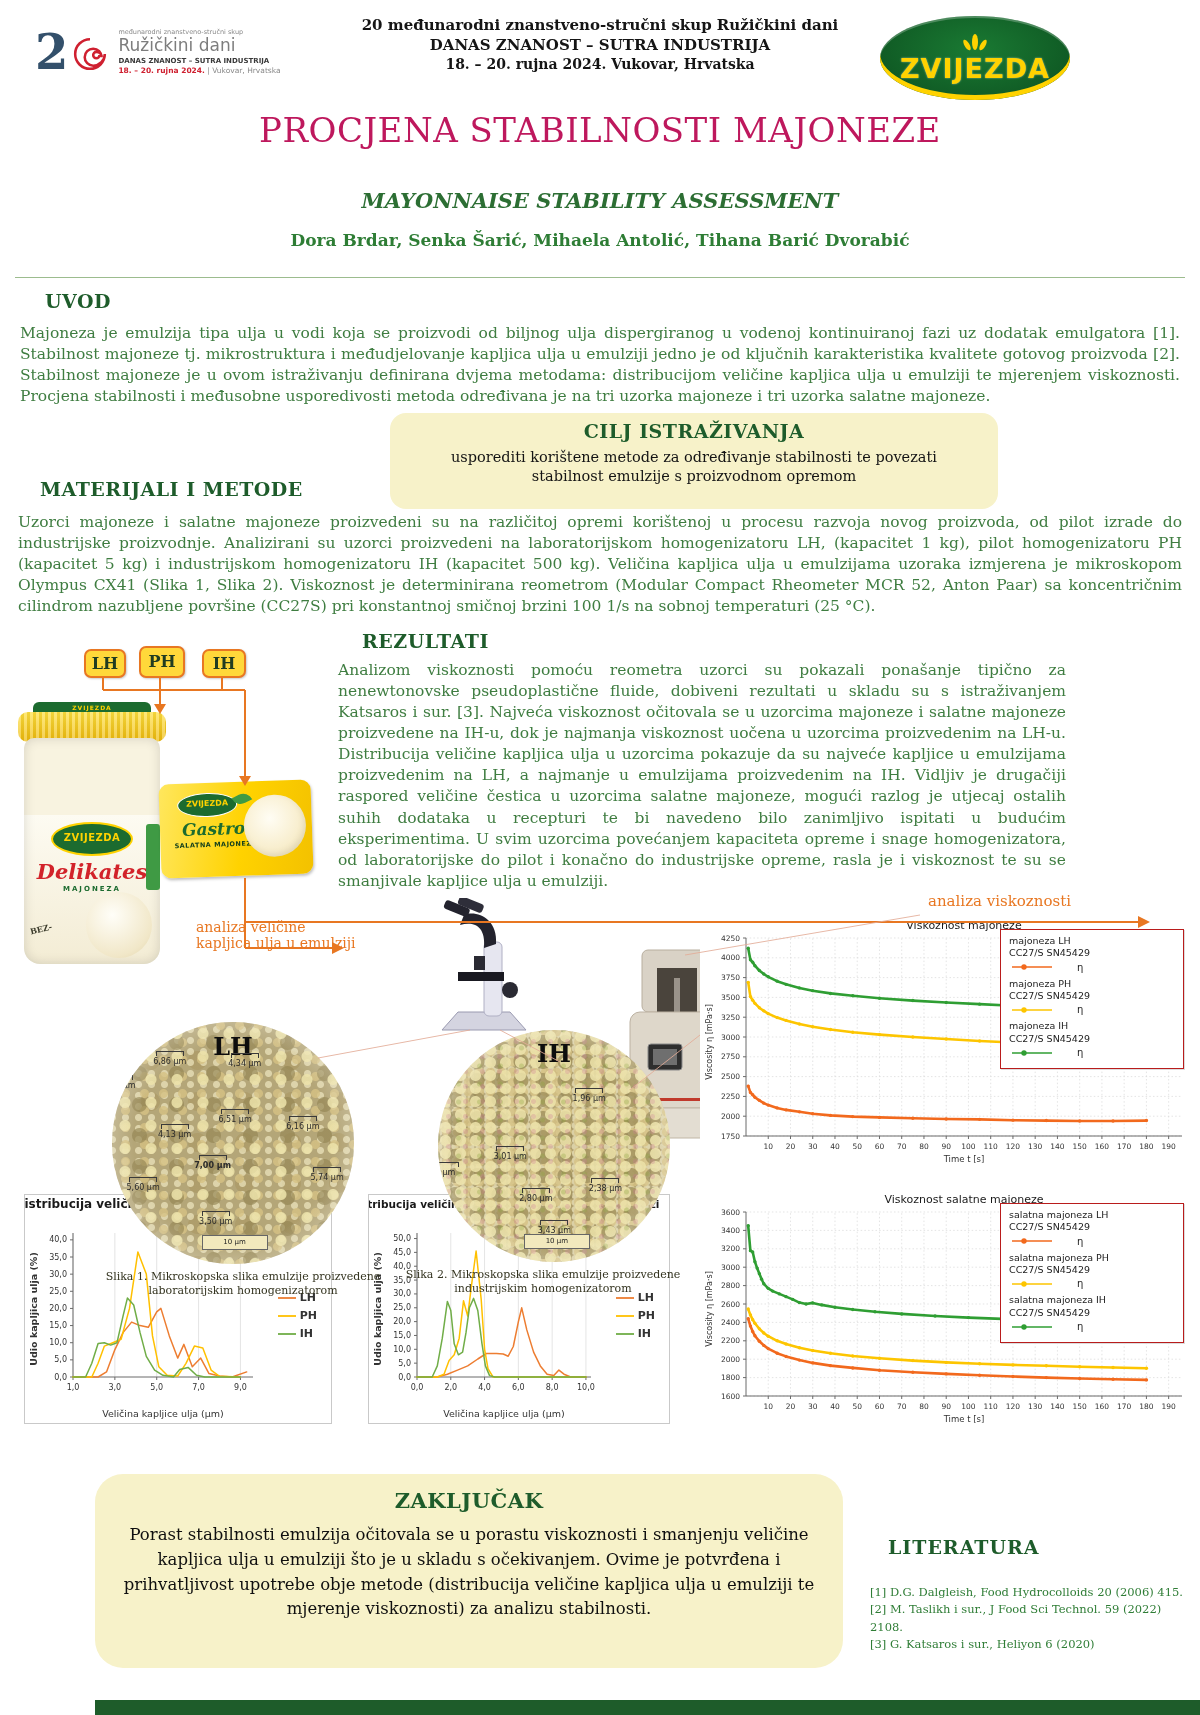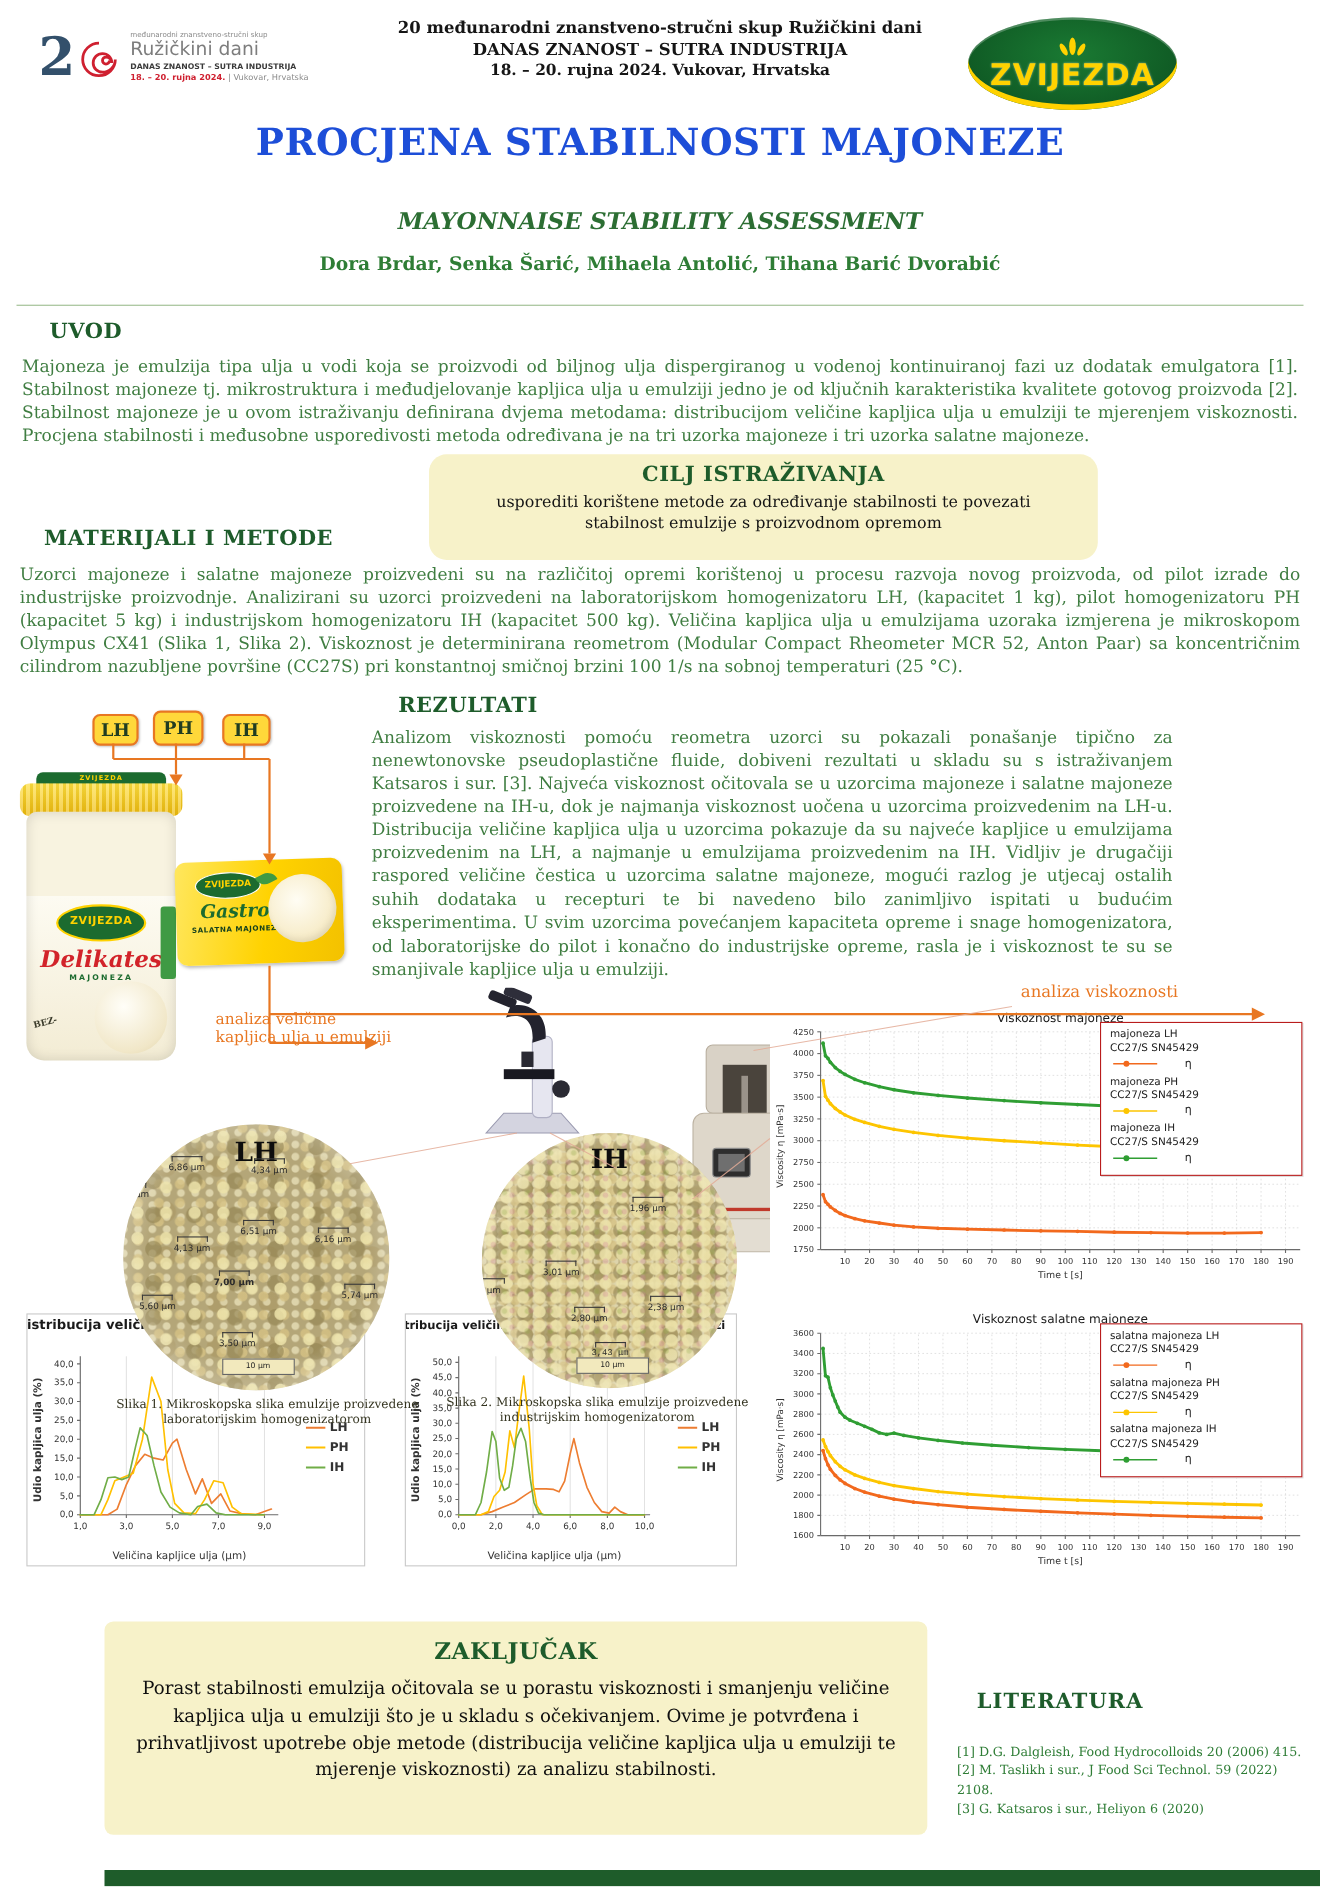--- a/index.html
+++ b/index.html
@@ -18,21 +18,21 @@
   .hdr-ltxt .t4 b{color:#cf2030}
   .hdr-ltxt .t4 span{color:#8a8a8a}
   .hdr-center{left:300px;top:16px;width:600px;text-align:center;color:#151515}
   .hdr-center .c1{font-size:15px;font-weight:bold}
   .hdr-center .c2{font-size:15px;font-weight:bold;margin-top:2px}
   .hdr-center .c3{font-size:14px;font-weight:bold;margin-top:2px}
   .zvj{left:880px;top:16px;width:190px;height:84px;border-radius:50%;background:radial-gradient(ellipse at 50% 40%,#1a7a33,#0c4f1f);display:flex;flex-direction:column;align-items:center;justify-content:center;box-shadow:inset 0 -5px 0 #ffd200, inset 0 2px 0 rgba(255,255,255,.25)}
   .zvj .wheat{margin-bottom:-2px}
   .zvj .zname{font:bold 27px "DejaVu Sans",sans-serif;color:#ffd200;letter-spacing:1px;text-shadow:0 0 2px rgba(255,255,255,.6)}
 
-  .title{left:0;top:110px;width:1200px;text-align:center;font-size:34px;font-weight:bold;color:#1d4ed8;letter-spacing:.5px}
+  .title{left:0;top:110px;width:1200px;text-align:center;font-size:34px;font-weight:normal;color:#be185d;letter-spacing:.5px}
   .subtitle{left:0;top:188px;width:1200px;text-align:center;font-size:21px;font-weight:bold;font-style:italic;color:#2c6e33}
   .authors{left:0;top:230px;width:1200px;text-align:center;font-size:17px;font-weight:bold;color:#2e7d35}
   .affil{left:0;top:255px;width:1200px;text-align:center;font-size:13px;color:#99b156}
   .rule{left:15px;top:277px;width:1170px;border-top:1px solid #9cbc8e}
 
   .h2{font-size:19px;font-weight:bold;color:#1e5c2b;letter-spacing:.5px}
   .para{font-size:15.5px;color:#3f7d41;text-align:justify;line-height:1.36}
 
   .cilj{left:390px;top:413px;width:608px;height:96px;background:#f7f2c9;border-radius:16px;text-align:center;z-index:3}
   .cilj .h2{margin-top:7px}
@@ -89,21 +89,21 @@
   .chart{position:absolute;background:#fff;z-index:1}
   .chart.boxed{border:1px solid #c9c9c9}
   .legend{position:absolute;font-family:"DejaVu Sans",sans-serif}
   .legend.visc{right:8px;top:13px;width:166px;background:#fff;border:1px solid #b91c1c;padding:5px 8px;box-shadow:1px 1px 0 #ddd}
   .legend.visc .lg-l1{font-size:9.5px;color:#222;line-height:1.3}
   .legend.visc .lg-sym{display:flex;align-items:center;margin:2px 0 5px 2px;font-size:10px;color:#222}
   .legend.visc .lg-sym span{margin-left:24px}
   .legend.dist{right:14px;top:40%;background:transparent}
   .legend.dist .lg-item{display:flex;align-items:center;gap:4px;margin:5px 0;font-size:11px;color:#333;font-weight:bold}
 
-  .zak{left:95px;top:1474px;width:748px;height:194px;background:#f7f2c9;border-radius:8px;text-align:center;z-index:2}
+  .zak{left:95px;top:1474px;width:748px;height:194px;background:#f7f2c9;border-radius:28px;text-align:center;z-index:2}
   .zak .h2{font-size:21px;margin-top:14px}
   .zak .body{font-size:16.5px;color:#0f0f0f;width:93%;margin:10px auto 0;line-height:1.5}
   .lit-h{left:888px;top:1536px;font-size:19px;font-weight:bold;color:#1e5c2b;letter-spacing:1px}
   .refs{left:870px;top:1584px;width:322px;font-size:11.5px;color:#2f7d36;line-height:1.5}
   .greenbar{left:95px;top:1700px;width:1105px;height:15px;background:#1e5c2a}
 </style>
 </head>
 <body>
 
 <div class="poster">
@@ -244,21 +244,21 @@
       <div class="meas" style="left: 36%; top: 78%;"><div class="bar"></div><span>3,50 μm</span></div>
     </div>
   <div class="abs micro fine" style="left:438px;top:1030px;width:232px;height:232px">
     <div class="mlabel">IH</div>
     <div class="scalebar">10 μm</div>
   <div class="meas" style="left: 58%; top: 25%;"><div class="bar"></div><span>1,96 μm</span></div>
       <div class="meas" style="left: 24%; top: 50%;"><div class="bar"></div><span>3,01 μm</span></div>
       <div class="meas" style="left: -3%; top: 57%;"><div class="bar"></div><span>3 μm</span></div>
       <div class="meas" style="left: 35%; top: 68%;"><div class="bar"></div><span>2,80 μm</span></div>
       <div class="meas" style="left: 65%; top: 64%;"><div class="bar"></div><span>2,38 μm</span></div>
-      <div class="meas" style="left: 43%; top: 82%; font-family: Liberation Mono, monospace;"><div class="bar"></div><span>3,43 μm</span></div>
+      <div class="meas" style="left: 43%; top: 82%;"><div class="bar"></div><span>3,43 μm</span></div>
     </div>
   <div class="abs caption" style="left:88px;top:1270px;width:310px">Slika 1. Mikroskopska slika emulzije proizvedene laboratorijskim homogenizatorom</div>
   <div class="abs caption" style="left:388px;top:1268px;width:310px">Slika 2. Mikroskopska slika emulzije proizvedene industrijskim homogenizatorom</div>
 
   <div class="chart" style="left:700px;top:916px;width:492px;height:252px"><svg width="492" height="252">
         <line x1="68.24489795918367" x2="68.24489795918367" y1="220" y2="22" stroke="#d8d8d8" stroke-width="0.7" stroke-dasharray="1.5,2.2"></line>
         <line x1="90.48979591836735" x2="90.48979591836735" y1="220" y2="22" stroke="#d8d8d8" stroke-width="0.7" stroke-dasharray="1.5,2.2"></line>
         <line x1="112.73469387755102" x2="112.73469387755102" y1="220" y2="22" stroke="#d8d8d8" stroke-width="0.7" stroke-dasharray="1.5,2.2"></line>
         <line x1="134.9795918367347" x2="134.9795918367347" y1="220" y2="22" stroke="#d8d8d8" stroke-width="0.7" stroke-dasharray="1.5,2.2"></line>
         <line x1="157.22448979591837" x2="157.22448979591837" y1="220" y2="22" stroke="#d8d8d8" stroke-width="0.7" stroke-dasharray="1.5,2.2"></line>

